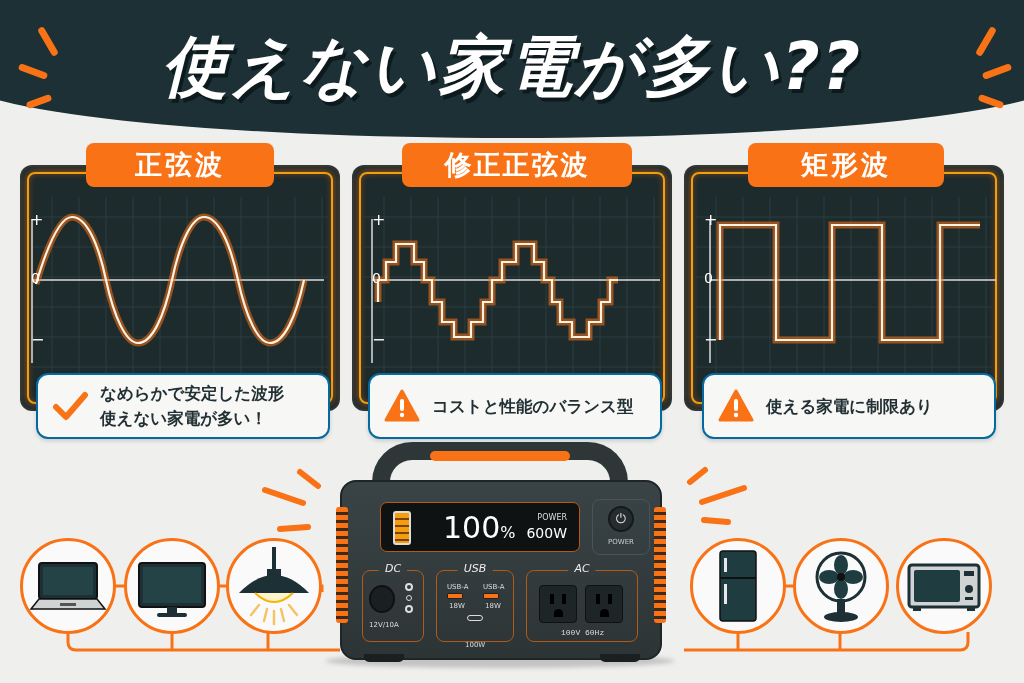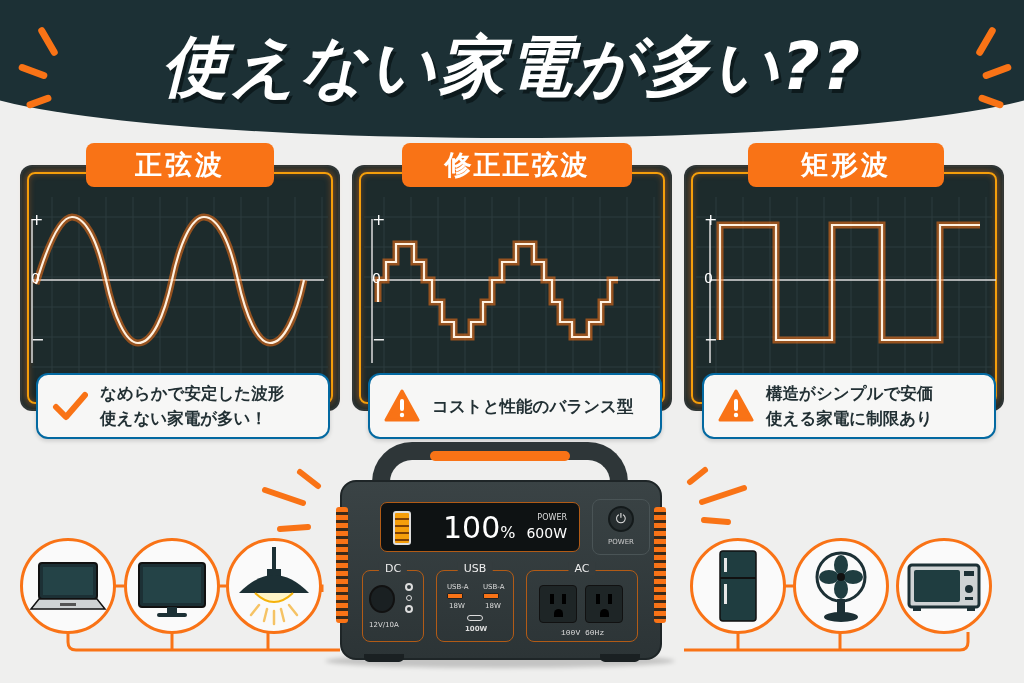--- a/index.html
+++ b/index.html
@@ -92,21 +92,21 @@
     position: absolute; left: 15px; top: 6px; width: 26px; height: 26px; border-radius: 50%;
     background: #262d2f; border: 2px solid #141a1b; color: #ddd; font-size: 13px;
     text-align: center; line-height: 22px;
   }
   .power-label { position: absolute; left: 0; width: 100%; top: 38px; text-align: center; font-size: 7px; color: #ccc; }
   .port-group {
     position: absolute; top: 88px; height: 72px; border: 1.5px solid #b25b16; border-radius: 8px;
   }
   .port-group .label {
     position: absolute; top: -9px; left: 50%; transform: translateX(-50%);
-    background: #343c3e; padding: 0 6px; color: #eee; font-size: 11px;
+    background: #343c3e; padding: 0 6px; color: #eee; font-size: 11px; font-style: italic;
   }
   .small-lbl { position: absolute; color: #ddd; font-size: 7px; white-space: nowrap; }
   .usb-a { position: absolute; width: 16px; height: 6px; background: #f97316; border: 1px solid #222; border-radius: 1px; }
   .outlet {
     position: absolute; top: 14px; width: 38px; height: 38px; background: #1e2526;
     border: 1px solid #111; border-radius: 4px;
   }
   .outlet::before, .outlet::after {
     content: ""; position: absolute; top: 8px; width: 4px; height: 10px; background: #000;
   }
@@ -205,21 +205,20 @@
     <div>コストと性能のバランス型</div>
   </div>
 </div>
 <div class="note" style="left:702px;">
   <svg class="icon" viewBox="0 0 36 34">
     <path d="M18 2 L34 31 H2 Z" fill="#f97316" stroke="#f97316" stroke-width="3" stroke-linejoin="round"></path>
     <rect x="16" y="10" width="4" height="12" rx="2" fill="#fff"></rect>
     <circle cx="18" cy="26" r="2.2" fill="#fff"></circle>
   </svg>
   <div class="text">
-    <div>構造がシンプルで安価</div>
     <div>使える家電に制限あり</div>
   </div>
 </div>
 
 <svg class="wires" width="1024" height="683">
   <g fill="none" stroke="#f97316" stroke-width="3">
     <path d="M68 632 V642 Q68 650 76 650 H340"></path>
     <path d="M172 632 V650"></path>
     <path d="M268 632 V650"></path>
     <path d="M115 586 H124 M218 586 H226 M314 586 H322 V592"></path>
@@ -337,21 +336,21 @@
 
     <div class="port-group" style="left:94px;width:78px;">
       <div class="label">USB</div>
       <div class="small-lbl" style="left:10px;top:12px;">USB-A</div>
       <div class="usb-a" style="left:10px;top:22px;"></div>
       <div class="small-lbl" style="left:12px;top:31px;">18W</div>
       <div class="small-lbl" style="left:46px;top:12px;">USB-A</div>
       <div class="usb-a" style="left:46px;top:22px;"></div>
       <div class="small-lbl" style="left:48px;top:31px;">18W</div>
       <div style="position:absolute;left:30px;top:44px;width:16px;height:6px;border:1.5px solid #ddd;border-radius:3px;"></div>
-      <div class="small-lbl" style="left:28px;top:54px;font-weight:bold;">100W</div>
+      <div class="small-lbl" style="left:28px;top:70px;">100W</div>
     </div>
 
     <div class="port-group" style="left:184px;width:112px;">
       <div class="label">AC</div>
       <div class="outlet" style="left:12px;">
           <i></i>
         </div>
       <div class="outlet" style="left:58px;">
           <i></i>
         </div>

